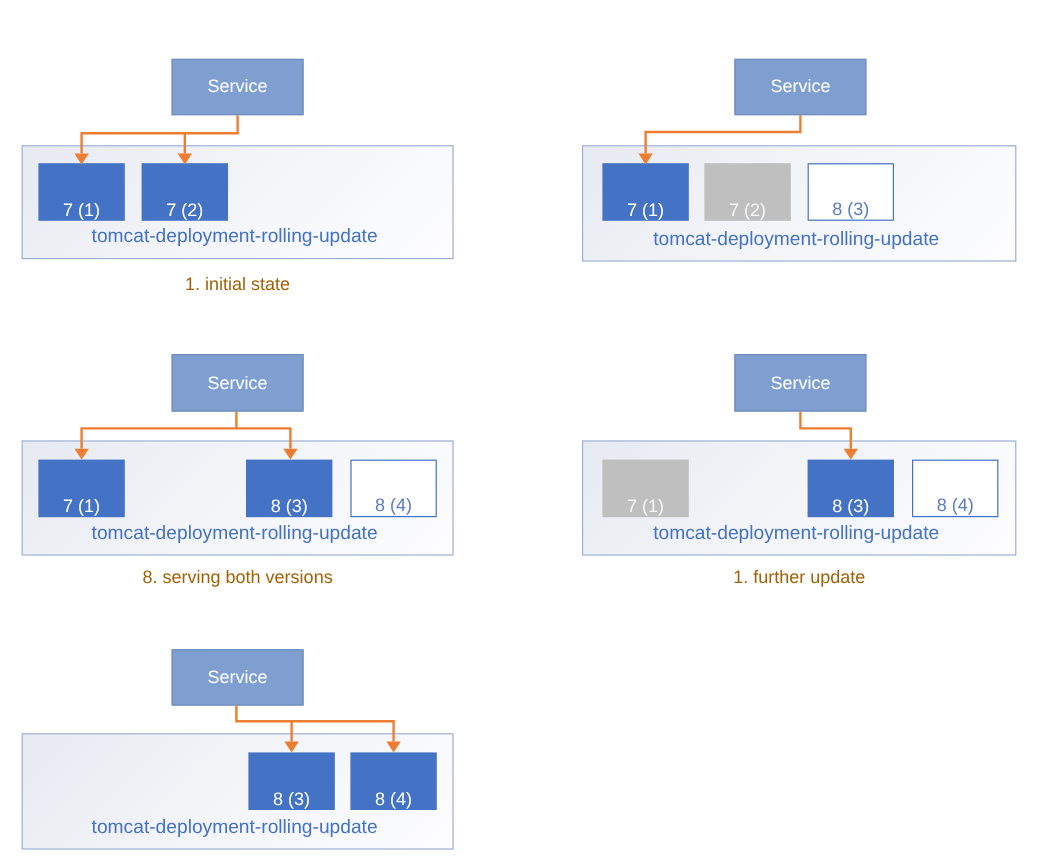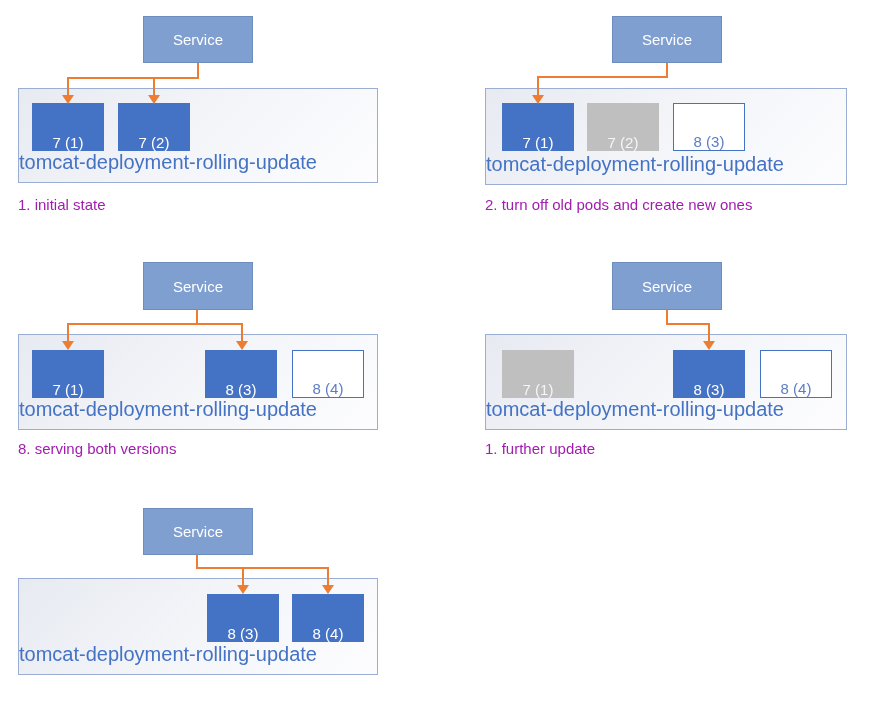--- a/index.html
+++ b/index.html
@@ -1,47 +1,47 @@
 <!DOCTYPE html>
 <html><head>
 <meta charset="utf-8">
 <style>
   html,body{margin:0;padding:0;background:#ffffff;}
   #stage{
     position:relative;width:870px;height:718px;background:#ffffff;
     font-family:"Liberation Sans", sans-serif;overflow:hidden;
   }
-  .panel{position:absolute;width:435px;height:240px;}
+  .panel{position:absolute;width:435px;height:240px;margin-top:33px;}
   #p1{left:0;top:0;}  #p2{left:435px;top:0;}
   #p3{left:0;top:240px;} #p4{left:435px;top:240px;}
   #p5{left:0;top:480px;}
 
   .service{
     position:absolute;background:#7e9fd0;border:1px solid #6d8ebd;
     display:flex;align-items:center;justify-content:center;
     color:#ffffff;font-size:15px;box-sizing:border-box;
   }
   .deploy{
     position:absolute;box-sizing:border-box;
     background:linear-gradient(135deg,#e7eaf1 0%,#f2f4f8 45%,#fdfdff 100%);
     border:1px solid #9aadd2;
   }
   .deploy-label{
-    position:absolute;left:0;right:5px;bottom:8px;text-align:left;
-    color:#4472c4;font-size:20px;
+    position:absolute;left:0;right:5px;bottom:8px;text-align:center;
+    color:#4472c4;font-size:16px;
   }
   .pod{
     position:absolute;width:72px;height:48px;box-sizing:border-box;
     display:flex;align-items:flex-end;justify-content:center;font-size:15px;
   }
   .pod.active{background:#4472c4;color:#ffffff;}
   .pod.inactive{background:#bfbfbf;color:#f5f5f5;}
   .pod.new{background:#ffffff;border:1px solid #4472c4;color:#5c7dc4;}
   .caption{
-    position:absolute;text-align:left;color:#a21caf;font-size:15px;
+    position:absolute;text-align:center;color:#a16207;font-size:15px;
   }
   svg.arrows{
     position:absolute;left:0;top:0;pointer-events:none;
   }
   svg.arrows path{stroke:#ed7d31;stroke-width:2;fill:none;}
   svg.arrows polygon{fill:#ed7d31;stroke:none;}
 </style>
 </head>
 <body>
 
@@ -81,21 +81,20 @@
     <div class="pod inactive" style="left:152px;top:103px">
       <span>7 (2)</span>
     </div>
     <div class="pod new" style="left:238px;top:103px">
       <span>8 (3)</span>
     </div>
     <svg class="arrows" width="435" height="240">
       <path d="M232,63 L232,77 L103,77 L103,95"></path>
       <polygon points="97,95 109,95 103,104"></polygon>
     </svg>
-    <div class="caption" style="left:50px;top:196px;width:362px">2. turn off old pods and create new ones</div>
   </section>
 
   <section class="panel" id="p3">
     <div class="service" style="left:143px;top:22px;width:110px;height:48px">
       <span>Service</span>
     </div>
     <div class="deploy" style="left:18px;top:94px;width:360px;height:96px">
       <div class="deploy-label">tomcat-deployment-rolling-update</div>
     </div>
     <div class="pod active" style="left:32px;top:110px">

